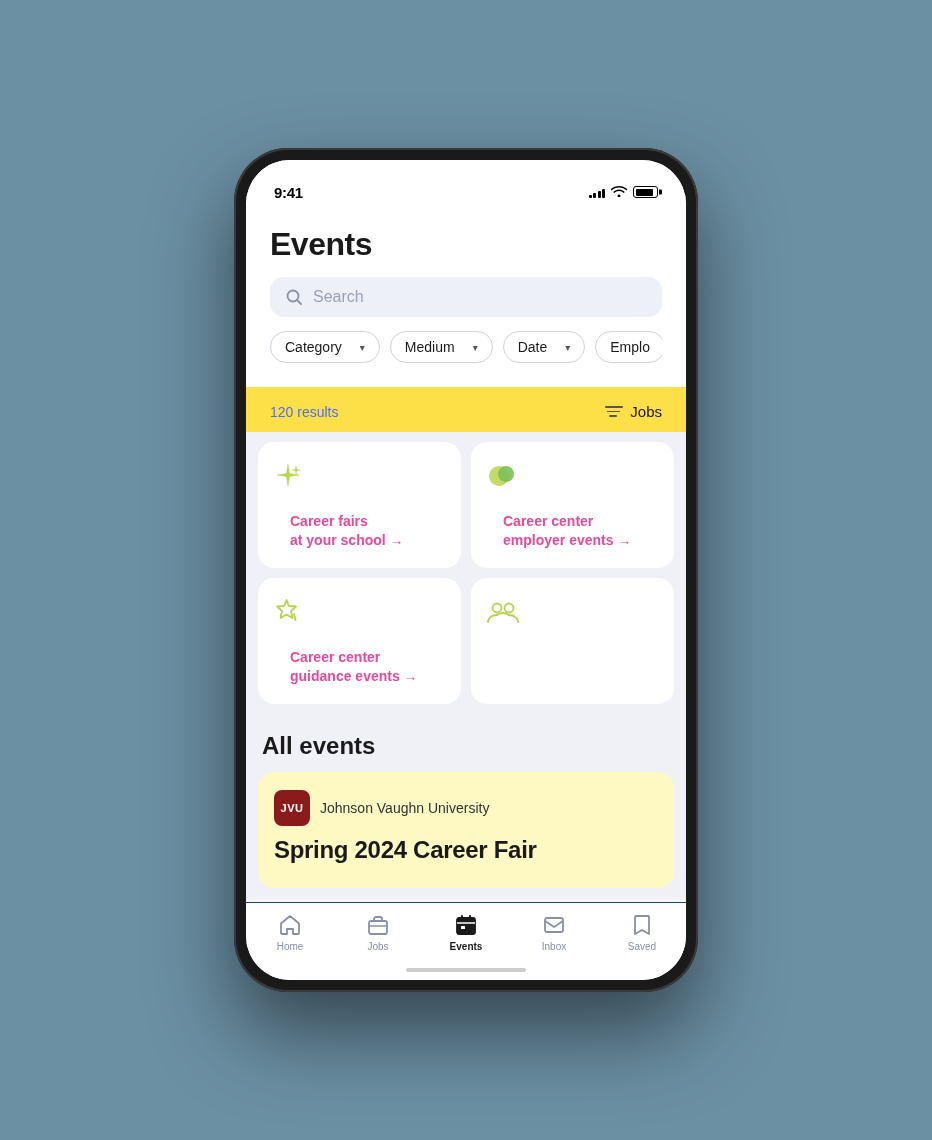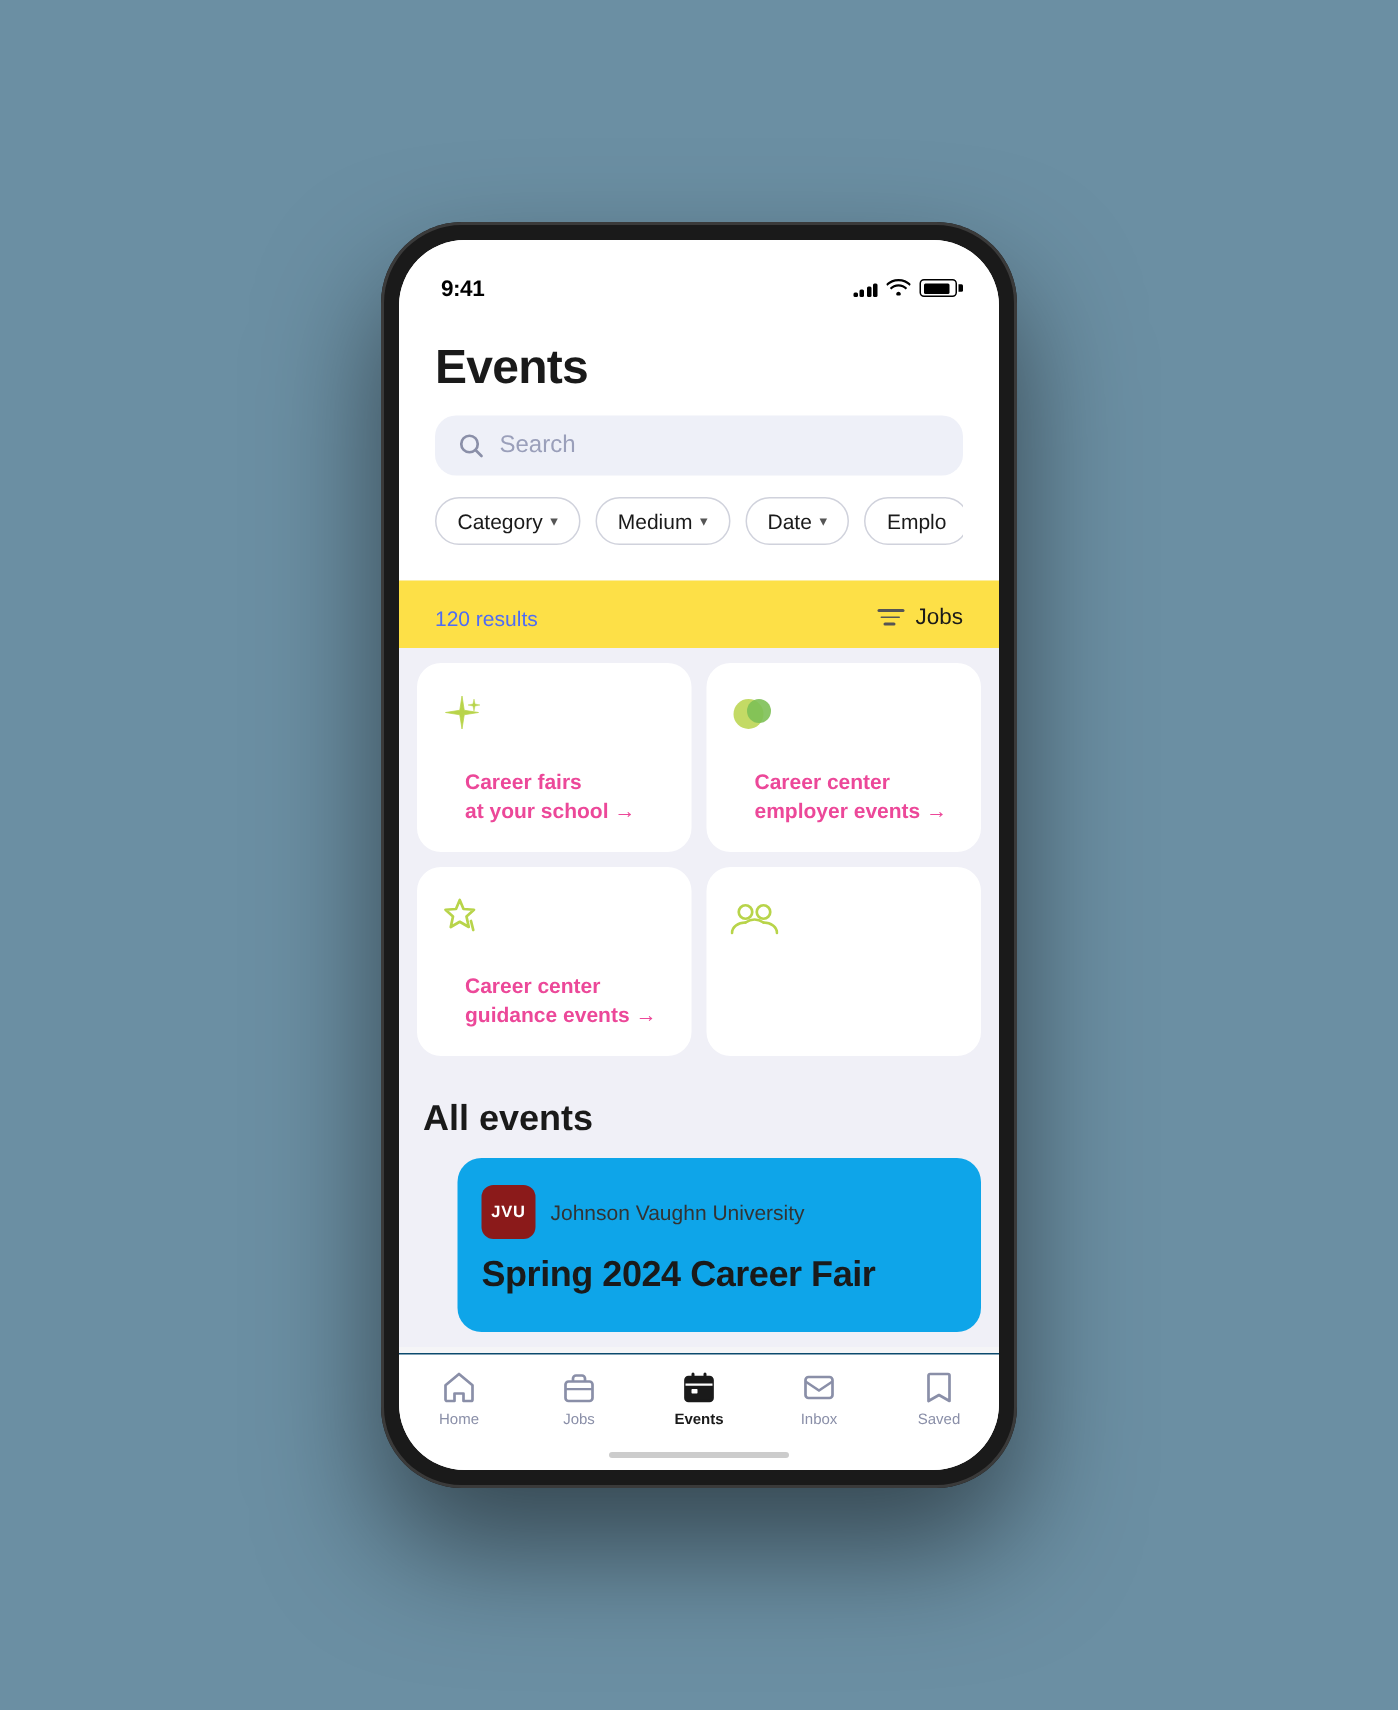--- a/index.html
+++ b/index.html
@@ -8,21 +8,21 @@
     body {
       background: #6b8fa3;
       display: flex;
       justify-content: center;
       align-items: center;
       min-height: 100vh;
       font-family: -apple-system, BlinkMacSystemFont, 'SF Pro Display', 'Helvetica Neue', Arial, sans-serif;
     }
 
     .phone-frame {
-      width: 424px;
+      width: 464px;
       height: 844px;
       background: #1a1a1a;
       border-radius: 54px;
       padding: 12px;
       box-shadow: 0 40px 80px rgba(0,0,0,0.5), inset 0 0 0 2px #3a3a3a;
       position: relative;
     }
 
     .phone-screen {
       width: 100%;
@@ -160,21 +160,21 @@
       margin-top: 14px;
       overflow-x: auto;
       padding-bottom: 4px;
     }
 
     .filter-row::-webkit-scrollbar { display: none; }
 
     .filter-chip {
       display: flex;
       align-items: center;
-      gap: 5px;
+      gap: 18px;
       border: 1.5px solid #d0d2dc;
       border-radius: 20px;
       padding: 7px 14px;
       background: #fff;
       white-space: nowrap;
       flex-shrink: 0;
     }
 
     .filter-chip-label {
       font-size: 14px;
@@ -266,25 +266,24 @@
 
     .section-title {
       font-size: 24px;
       font-weight: 700;
       color: #1a1a1a;
       margin-bottom: 12px;
       padding-left: 4px;
     }
 
     .event-card {
-      background: #0ea5e9;
+      background: #fef9c3;
       border-radius: 16px;
       padding: 18px 16px;
       cursor: pointer;
-      margin-left: 27px;
     }
 
     .event-org-row {
       display: flex;
       align-items: center;
       gap: 10px;
       margin-bottom: 10px;
     }
 
     .org-logo {

